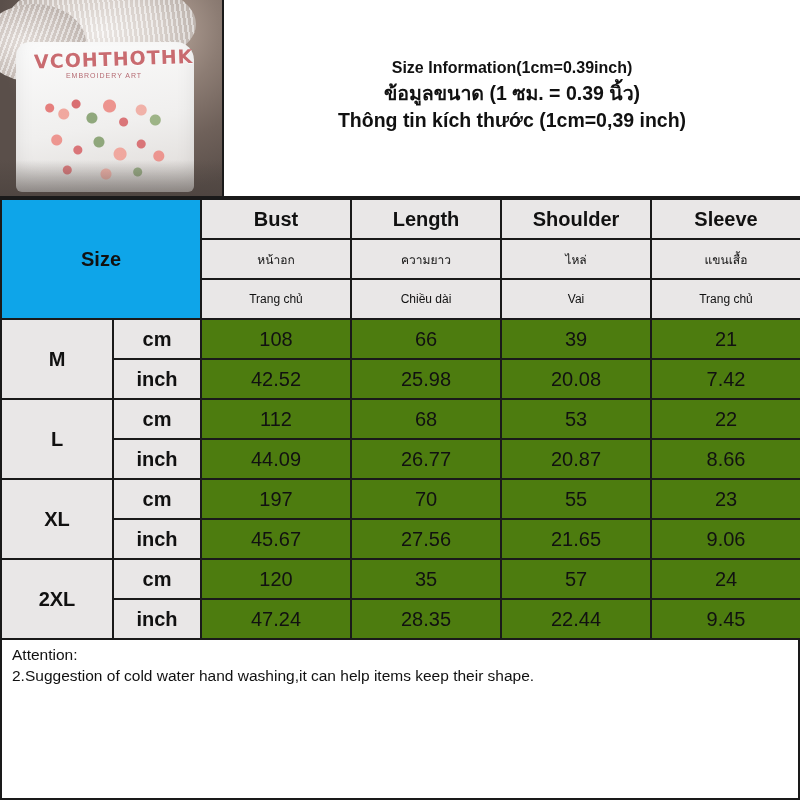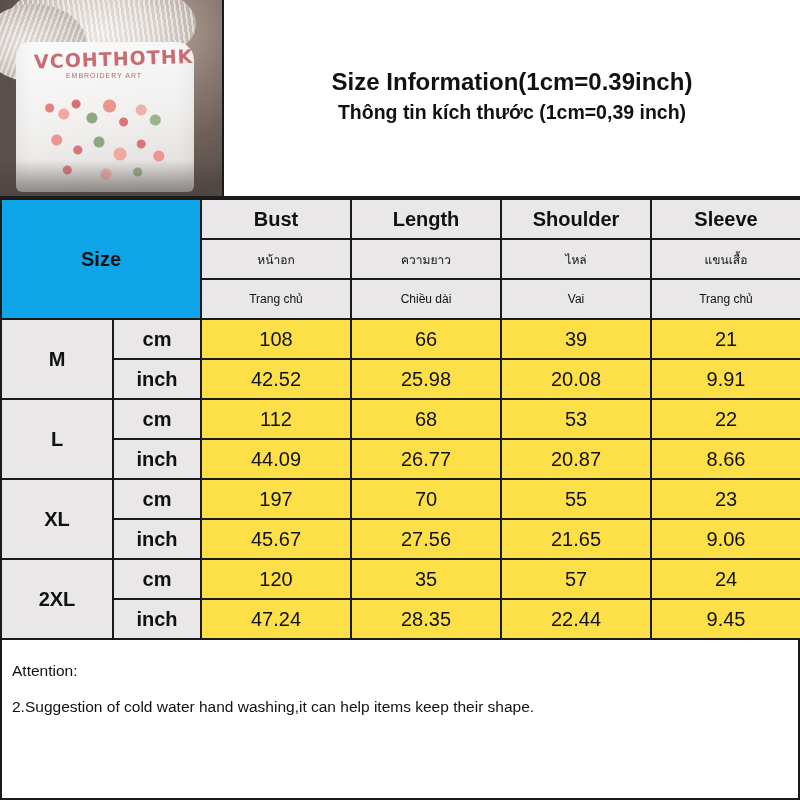--- a/index.html
+++ b/index.html
@@ -146,21 +146,21 @@
     display: flex;
     flex-direction: column;
     align-items: center;
     justify-content: center;
     text-align: center;
     padding: 6px 10px 10px;
     box-sizing: border-box;
   }
   .title-line {
     font-weight: bold;
-    font-size: 24px;
+    font-size: 16px;
     line-height: 1.42;
     color: #111;
     white-space: nowrap;
   }
   .title-line.t2, .title-line.t3 { font-size: 19.5px; }
 
   
   table.size-table {
     border-collapse: collapse;
     table-layout: fixed;
@@ -196,36 +196,36 @@
     background: #e9e7e7;
     font-weight: bold;
     font-size: 17px;
   }
   .unit-cell {
     background: #e9e7e7;
     font-weight: bold;
     font-size: 16px;
   }
   .val-cell {
-    background: #fde047;
+    background: #4d7c0f;
     font-size: 16px;
   }
 
   
   .attention {
     flex: 1 1 auto;
     padding: 5px 8px 4px 10px;
     box-sizing: border-box;
     border-left: 2px solid #1a1a1a;
     border-right: 2px solid #1a1a1a;
     border-bottom: 2px solid #1a1a1a;
     background: #fff;
   }
   .attention p {
-    margin: 16px 0 1px 0;
+    margin: 0 0 1px 0;
     font-size: 15.5px;
     line-height: 1.32;
     color: #111;
   }
 </style>
 </head>
 <body>
 
 <div class="page">
 
@@ -235,20 +235,21 @@
       <div class="ph-fur"></div>
       <div class="ph-fur2"></div>
       <div class="ph-shirt"></div>
       <div class="ph-text">VCOHTHOTHK</div>
       <div class="ph-sub">EMBROIDERY ART</div>
       <div class="ph-flowers"></div>
       <div class="ph-shadow"></div>
     </div>
     <div class="title-cell">
       <div class="title-line t1">Size Information(1cm=0.39inch)</div>
+      <div class="title-line t2">ข้อมูลขนาด (1 ซม. = 0.39 นิ้ว)</div>
       <div class="title-line t3">Thông tin kích thước (1cm=0,39 inch)</div>
     </div>
   </div>
 
   <table class="size-table">
     <colgroup>
       <col class="col-size">
       <col class="col-unit">
       <col class="col-data">
       <col class="col-data">
@@ -285,21 +286,21 @@
         <td class="val-cell">108</td>
         <td class="val-cell">66</td>
         <td class="val-cell">39</td>
         <td class="val-cell">21</td>
       </tr>
       <tr>
         <td class="unit-cell">inch</td>
         <td class="val-cell">42.52</td>
         <td class="val-cell">25.98</td>
         <td class="val-cell">20.08</td>
-        <td class="val-cell">9.91</td>
+        <td class="val-cell">7.42</td>
       </tr>
 
       <tr>
         <td class="size-label" rowspan="2">L</td>
         <td class="unit-cell">cm</td>
         <td class="val-cell">112</td>
         <td class="val-cell">68</td>
         <td class="val-cell">53</td>
         <td class="val-cell">22</td>
       </tr>

